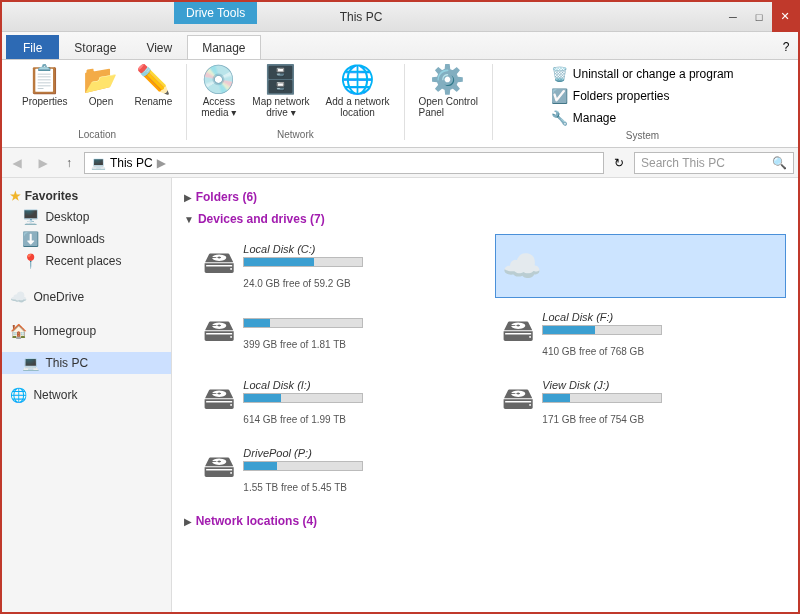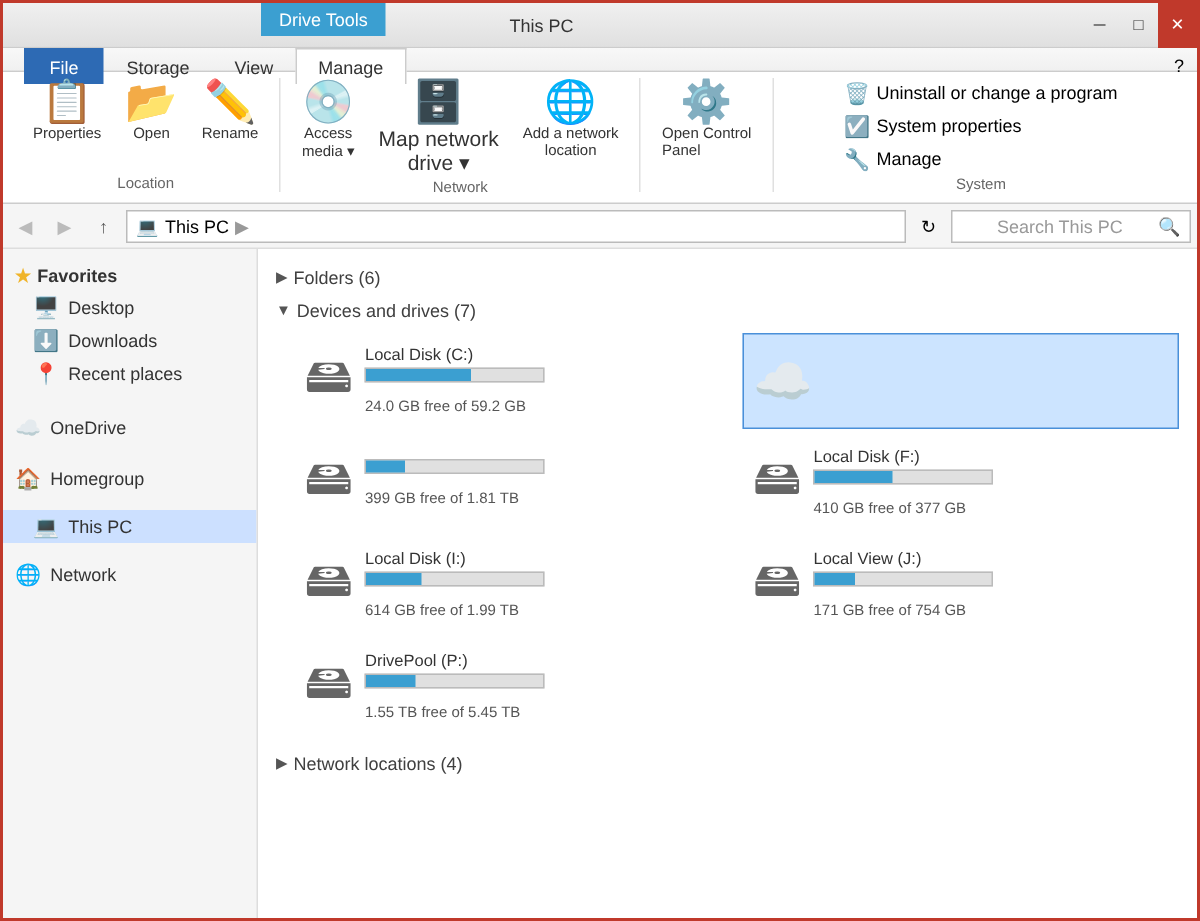--- a/index.html
+++ b/index.html
@@ -46,25 +46,25 @@
       justify-content: center;
       font-size: 11px;
       cursor: pointer;
       color: #333;
     }
     .win-btn.close { background: #c0392b; color: white; }
 
     
     .ribbon-tabs {
       background: linear-gradient(to bottom, #f8f8f8, #f0f0f0);
-      height: 16px;
-      display: flex;
-      align-items: flex-start;
+      height: 28px;
+      display: flex;
+      align-items: flex-end;
       border-bottom: 1px solid #ccc;
-      padding-left: 14px;
+      padding-left: 4px;
     }
     .tab {
       padding: 4px 14px;
       cursor: pointer;
       border: 1px solid transparent;
       border-bottom: none;
       font-size: 12px;
       color: #333;
       height: 24px;
       display: flex;
@@ -170,21 +170,21 @@
       width: 22px; height: 22px;
       display: flex; align-items: center; justify-content: center;
       cursor: pointer; border: 1px solid transparent; border-radius: 2px; font-size: 12px;
     }
     .search-box {
       width: 160px; height: 22px;
       border: 1px solid #bbb;
       background: white;
       padding: 0 6px;
       font-size: 12px;
-      display: flex; align-items: center; color: #999; text-align: center;
+      display: flex; align-items: center; color: #999;
     }
 
     
     .main-area {
       display: flex;
       height: 448px;
     }
 
     
     .sidebar {
@@ -221,37 +221,37 @@
       padding: 8px 12px;
       overflow-y: auto;
       background: white;
     }
     .section-header {
       display: flex; align-items: center; gap: 4px;
       padding: 4px 0;
       font-size: 12px; color: #333; cursor: pointer;
     }
     .section-header .arrow { font-size: 10px; color: #555; }
-    .section-title { font-weight: normal; color: #404040; }
+    .section-title { font-weight: bold; color: #a21caf; }
     .drives-grid {
       display: grid;
       grid-template-columns: 1fr 1fr;
       gap: 4px 8px;
       padding: 4px 0 4px 12px;
     }
     .drive-item {
       display: flex; align-items: center; gap: 8px;
       padding: 4px 6px;
       border: 1px solid transparent;
       cursor: pointer;
     }
     .drive-item.selected { background: #cce4ff; border-color: #4a90d9; }
     .drive-icon { font-size: 32px; color: #666; }
     .drive-info { flex: 1; }
-    .drive-name { font-size: 11px; color: #333; margin-bottom: 2px; }
+    .drive-name { font-size: 11px; color: #333; margin-bottom: 2px; font-style: italic; }
     .drive-bar-bg { width: 120px; height: 10px; background: #e0e0e0; border: 1px solid #bbb; }
     .drive-bar-fill { height: 100%; background: #3b9fd1; }
     .drive-bar-fill.full { background: #d4a017; }
     .drive-size { font-size: 10px; color: #555; margin-top: 11px; }
   </style>
 </head>
 <body>
 
 <div class="title-bar">
   <div class="drive-tools-tab">
@@ -294,21 +294,21 @@
   </div>
 
   <div class="ribbon-group">
     <div class="ribbon-buttons">
       <div class="ribbon-btn">
         <div class="icon" style="font-size:28px;">💿</div>
         <div class="label" style="white-space:pre-line; text-align:center; font-size:10px;">Access<br>media ▾</div>
       </div>
       <div class="ribbon-btn">
         <div class="icon" style="font-size:28px;">🗄️</div>
-        <div class="label" style="white-space:pre-line; text-align:center; font-size:14px;">Map network<br>drive ▾</div>
+        <div class="label" style="white-space:pre-line; text-align:center; font-size:10px;">Map network<br>drive ▾</div>
       </div>
       <div class="ribbon-btn">
         <div class="icon" style="font-size:28px;">🌐</div>
         <div class="label" style="white-space:pre-line; text-align:center; font-size:10px;">Add a network<br>location</div>
       </div>
     </div>
     <div class="ribbon-group-label">Network</div>
   </div>
 
   <div class="ribbon-group">
@@ -322,21 +322,21 @@
   </div>
 
   <div class="ribbon-group" style="flex:1; border-right:none;">
     <div class="ribbon-small-buttons">
       <div class="ribbon-small-btn">
         <span class="ribbon-small-icon">🗑️</span>
         <span>Uninstall or change a program</span>
       </div>
       <div class="ribbon-small-btn">
         <span class="ribbon-small-icon">☑️</span>
-        <span>System properties</span>
+        <span>Folders properties</span>
       </div>
       <div class="ribbon-small-btn">
         <span class="ribbon-small-icon">🔧</span>
         <span>Manage</span>
       </div>
     </div>
     <div class="ribbon-group-label">System</div>
   </div>
 </div>
 
@@ -438,39 +438,39 @@
         </div>
       </div>
 
       <div class="drive-item">
         <div class="drive-icon">🖴</div>
         <div class="drive-info">
           <div class="drive-name">Local Disk (F:)</div>
           <div class="drive-bar-bg">
             <div class="drive-bar-fill" style="width:44%"></div>
           </div>
-          <div class="drive-size">410 GB free of 377 GB</div>
+          <div class="drive-size">410 GB free of 768 GB</div>
         </div>
       </div>
 
       <div class="drive-item">
         <div class="drive-icon">🖴</div>
         <div class="drive-info">
           <div class="drive-name">Local Disk (I:)</div>
           <div class="drive-bar-bg">
             <div class="drive-bar-fill" style="width:31%"></div>
           </div>
           <div class="drive-size">614 GB free of 1.99 TB</div>
         </div>
       </div>
 
       <div class="drive-item">
         <div class="drive-icon">🖴</div>
         <div class="drive-info">
-          <div class="drive-name">Local View (J:)</div>
+          <div class="drive-name">View Disk (J:)</div>
           <div class="drive-bar-bg">
             <div class="drive-bar-fill" style="width:23%"></div>
           </div>
           <div class="drive-size">171 GB free of 754 GB</div>
         </div>
       </div>
 
       <div class="drive-item">
         <div class="drive-icon">🖴</div>
         <div class="drive-info">

